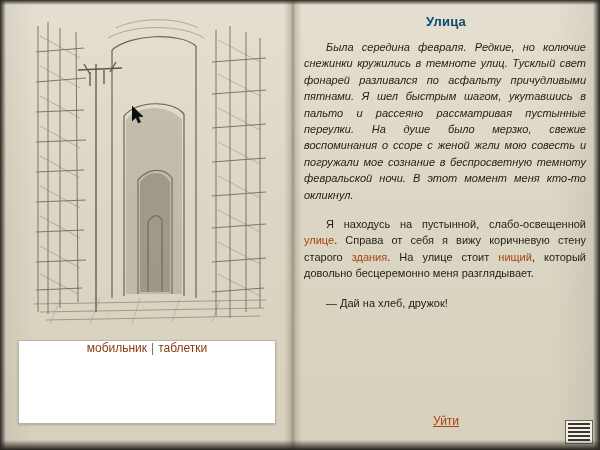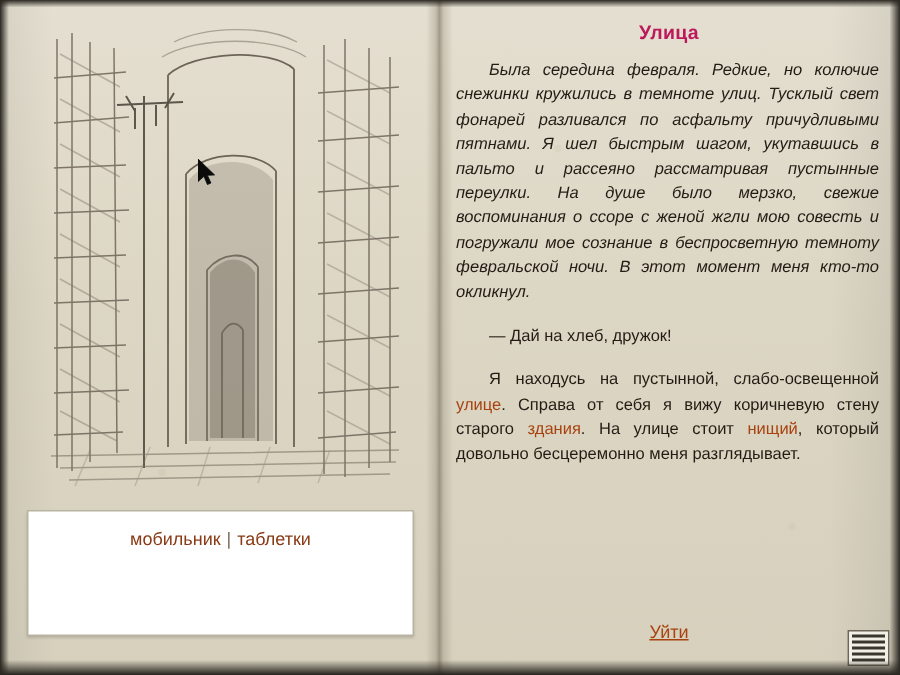--- a/index.html
+++ b/index.html
@@ -94,21 +94,20 @@
     position: absolute;
     left: 10px;
     top: 334px;
     width: 256px;
     height: 82px;
     background: #ffffff;
     border: 1px solid #b9b3a2;
     box-shadow: 0 1px 2px rgba(0,0,0,0.18);
   }
   .side-panel .items {
-    padding-top: 11px;
     text-align: center;
     font-size: 12px;
     color: #6b2f1a;
   }
   .side-panel .items a {
     color: #8a3a14;
     text-decoration: none;
     cursor: pointer;
   }
   .side-panel .sep {
@@ -120,21 +119,21 @@
   .right-page {
     position: absolute;
     left: 300px;
     top: 6px;
     width: 292px;
     height: 438px;
   }
 
   .title {
     text-align: center;
-    color: #be185d;
+    color: #0c4a6e;
     font-size: 13px;
     font-weight: bold;
     margin: 8px 0 10px 0;
     letter-spacing: 0.2px;
   }
 
   .story {
     padding: 0 6px 0 4px;
     font-size: 11px;
     line-height: 16.4px;
@@ -271,22 +270,22 @@
     </div>
   </div>
 
   <div class="gutter"></div>
 
   <div class="right-page">
     <div class="title">Улица</div>
 
     <div class="story">
       <p class="italic">Была середина февраля. Редкие, но колючие снежинки кружились в темноте улиц. Тусклый свет фонарей разливался по асфальту причудливыми пятнами. Я шел быстрым шагом, укутавшись в пальто и рассеяно рассматривая пустынные переулки. На душе было мерзко, свежие воспоминания о ссоре с женой жгли мою совесть и погружали мое сознание в беспросветную темноту февральской ночи. В этот момент меня кто-то окликнул.</p>
+      <p><span>Я находусь на пустынной, слабо-освещенной </span><a href="#" class="hl">улице</a><span>. Справа от себя я вижу коричневую стену старого </span><a href="#" class="hl">здания</a><span>. На улице стоит </span><a href="#" class="hl">нищий</a><span>, который довольно бесцеремонно меня разглядывает.</span></p>
       <p>— Дай на хлеб, дружок!</p>
-      <p><span>Я находусь на пустынной, слабо-освещенной </span><a href="#" class="hl">улице</a><span>. Справа от себя я вижу коричневую стену старого </span><a href="#" class="hl">здания</a><span>. На улице стоит </span><a href="#" class="hl">нищий</a><span>, который довольно бесцеремонно меня разглядывает.</span></p>
     </div>
 
     <a href="#" class="exit-link">Уйти</a>
   </div>
 
   <div class="grip">
     <i></i>
     <i></i>
     <i></i>
     <i></i>

